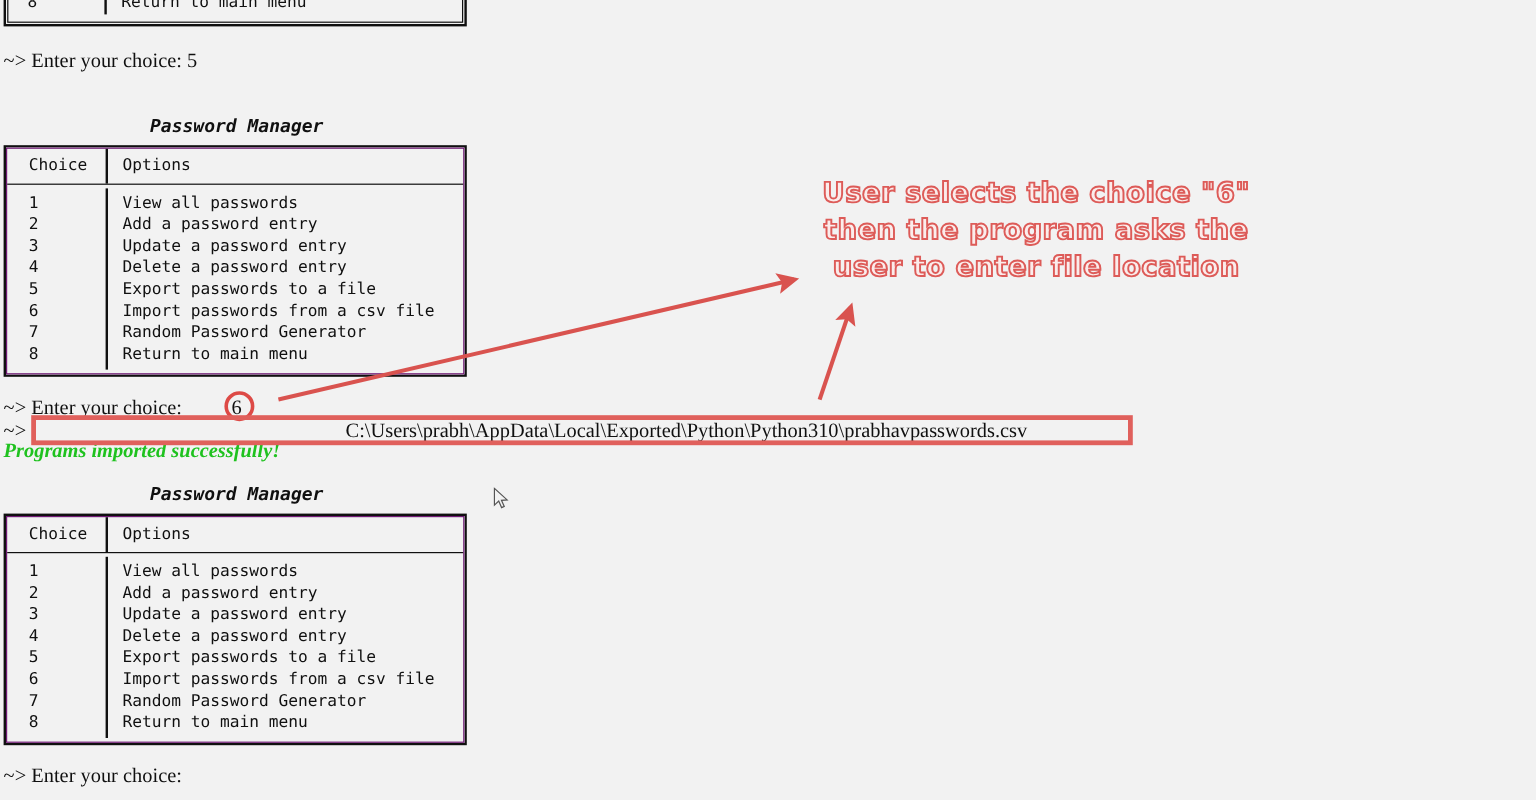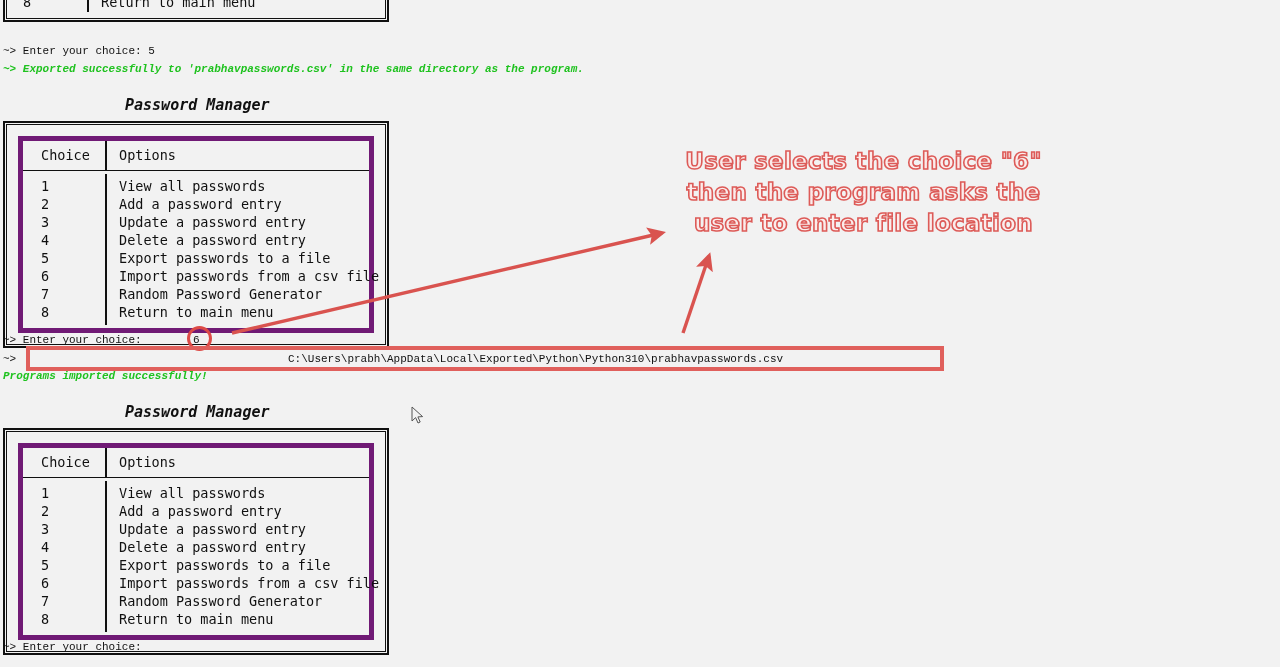--- a/index.html
+++ b/index.html
@@ -22,22 +22,22 @@
     left: 0;
     top: 0;
     width: 1280px;
     height: 667px;
   }
 
   
   .line {
     position: absolute;
     white-space: pre;
-    font-family: Liberation Mono, monospace;
-    font-size: 11px;
+    font-family: Liberation Serif, serif;
+    font-size: 17px;
     line-height: 18px;
     letter-spacing: 0px;
     color: #101010;
   }
   .line.green {
     color: #1fc21f;
     font-style: italic;
     font-weight: bold;
   }
   .title {
@@ -53,22 +53,22 @@
   
   .table {
     position: absolute;
     box-sizing: border-box;
     width: 386px;
     border: 2px solid #101010;
     background: #f2f2f2;
     box-shadow: 0 0 0 1px #f2f2f2 inset, 0 0 0 2px #101010 inset;
   }
   .table .inner {
-    border: 5px solid #701a75;
-    margin: 13px;
+    border: 1px solid #701a75;
+    margin: 0;
     background: #f2f2f2;
     text-align: center;
   }
   .table .thead {
     position: relative;
     height: 29px;
     border-bottom: 1px solid #101010;
   }
   .table .tbody {
     position: relative;
@@ -179,21 +179,20 @@
 <div class="console">
 
   <div class="table-partial">
     <div class="inner"></div>
     <div class="vdiv"></div>
     <div class="cell-choice" style="top:4px;">8</div>
     <div class="cell-option" style="top:4px;">Return to main menu</div>
   </div>
 
   <div class="line" style="left:3px; top:42px;">~&gt; Enter your choice: 5</div>
-  <div class="line green" style="left:3px; top:60px;">~&gt; Exported successfully to 'prabhavpasswords.csv' in the same directory as the program.</div>
 
   <div class="title" style="left:125px; top:96px;">Password Manager</div>
 
   <div class="table" style="left:3px; top:121px;">
     <div class="inner">
       <div class="thead">
         <div class="vdiv"></div>
         <div class="cell-choice">Choice</div>
         <div class="cell-option">Options</div>
       </div>

